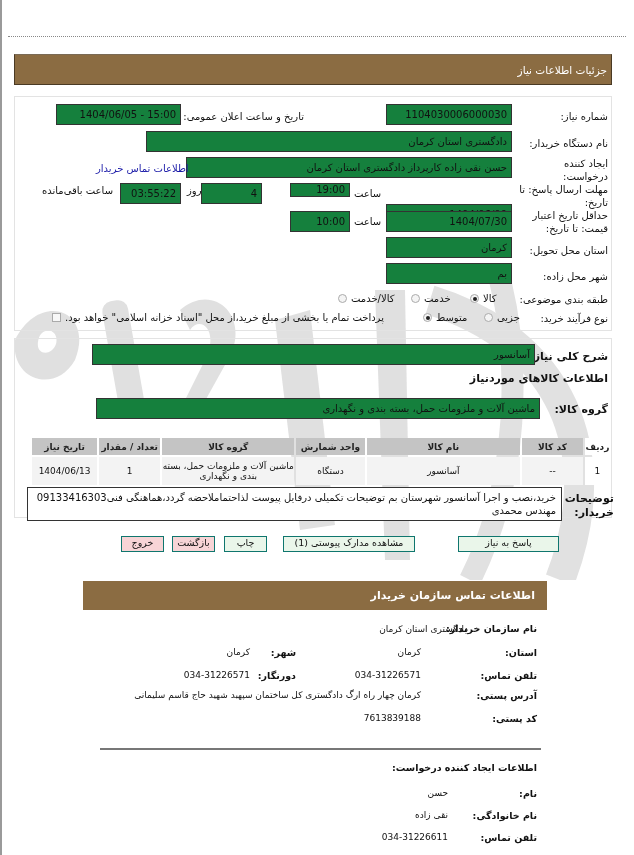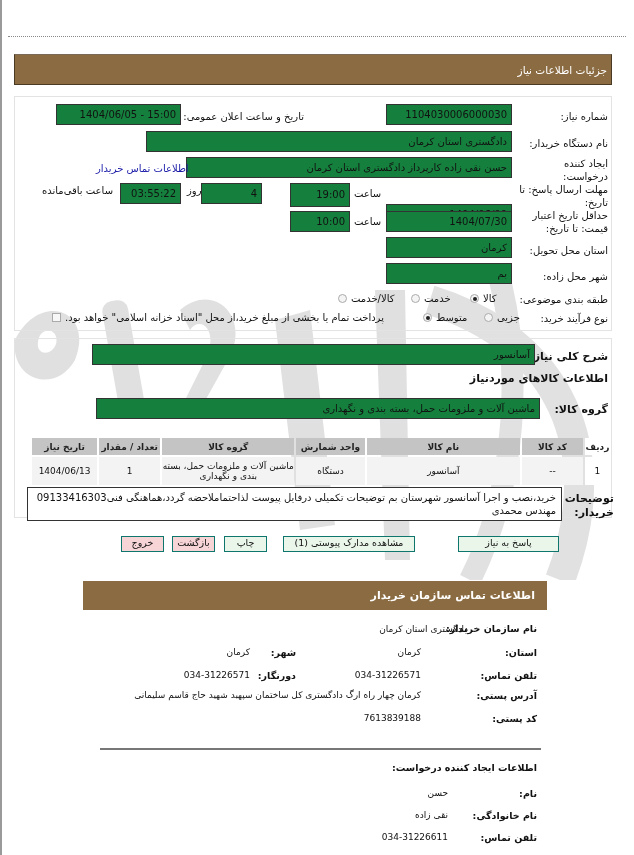--- a/index.html
+++ b/index.html
@@ -81,21 +81,21 @@
 <div class="box rtl" style="left:186px; top:157px; width:326px; height:21px;">
   <span>حسن نقی زاده کارپرداز دادگستری استان کرمان</span>
 </div>
 <span class="lbl link" style="left:96px; top:163px; cursor:pointer;">اطلاعات تماس خریدار</span>
 
 <span class="lbl" style="right:26px; top:183px; width:100px; white-space:normal; text-align:right; line-height:1.3;">مهلت ارسال پاسخ: تا تاریخ:</span>
 <div class="box ltr" style="left:386px; top:183px; width:126px; height:21px;margin-top:21px;">
   <span>1404/06/09</span>
 </div>
 <span class="lbl" style="left:354px; top:188px;">ساعت</span>
-<div class="box ltr" style="left:290px; top:183px; width:60px; height:24px;">
+<div class="box ltr" style="left:290px; top:183px; width:60px; height:14px;">
   <span>19:00</span>
 </div>
 <div class="box ltr" style="left:201px; top:183px; width:61px; height:21px;">
   <span>4</span>
 </div>
 <span class="lbl" style="left:187px; top:185px;">روز</span>
 <div class="box ltr" style="left:120px; top:183px; width:61px; height:21px;">
   <span>03:55:22</span>
 </div>
 <span class="lbl" style="left:42px; top:185px;">ساعت باقی‌مانده</span>

